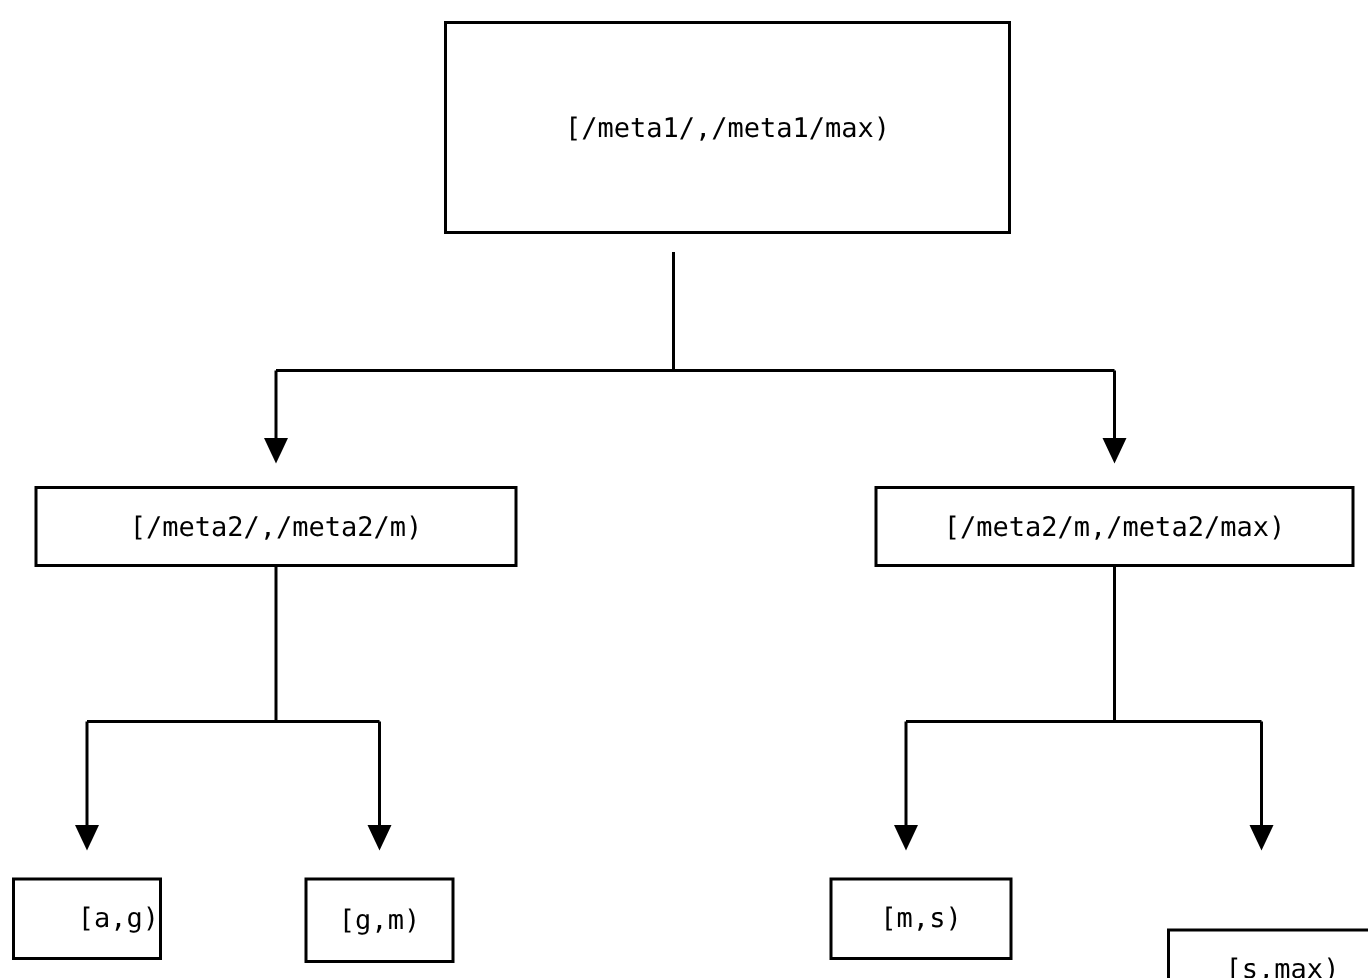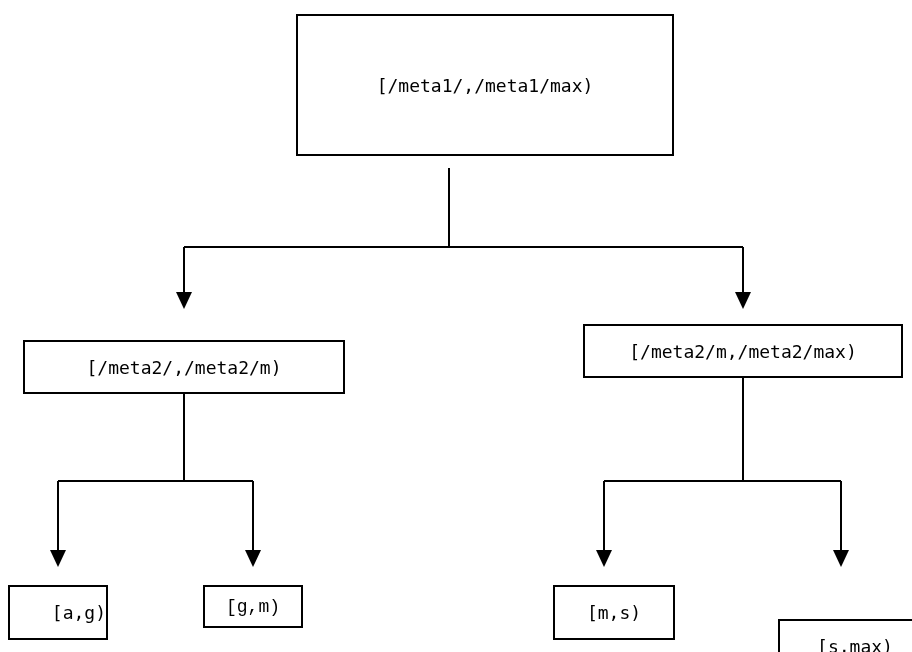--- a/index.html
+++ b/index.html
@@ -28,24 +28,24 @@
     border: 2px solid #000000;
     background: #ffffff;
     display: flex;
     align-items: center;
     justify-content: center;
     font-size: 18px;
     color: #000000;
     white-space: nowrap;
   }
   .node-root   { left: 260px; top: 14px;  width: 378px; height: 142px; margin-left: 36px; }
-  .node-l2l    { left: 23px;  top: 324px; width: 322px; height: 54px; margin-top: 16px; }
+  .node-l2l    { left: 23px;  top: 324px; width: 322px; height: 54px; }
   .node-l2r    { left: 583px; top: 324px; width: 320px; height: 54px; }
   .node-leaf-ag   { left: 8px;   top: 585px; width: 100px; height: 55px; justify-content: flex-end; }
-  .node-leaf-gm   { left: 203px; top: 585px; width: 100px; height: 43px; font-family: Liberation Mono, monospace; }
+  .node-leaf-gm   { left: 203px; top: 585px; width: 100px; height: 57px; }
   .node-leaf-ms   { left: 553px; top: 585px; width: 122px; height: 55px; }
   .node-leaf-smax { left: 778px; top: 619px; width: 154px; height: 55px; }
 </style>
 </head>
 <body>
 
 <div class="canvas">
 
   <svg class="edges" width="912" height="652" viewBox="0 0 912 652" fill="none" stroke="#000000" stroke-width="2">
 

